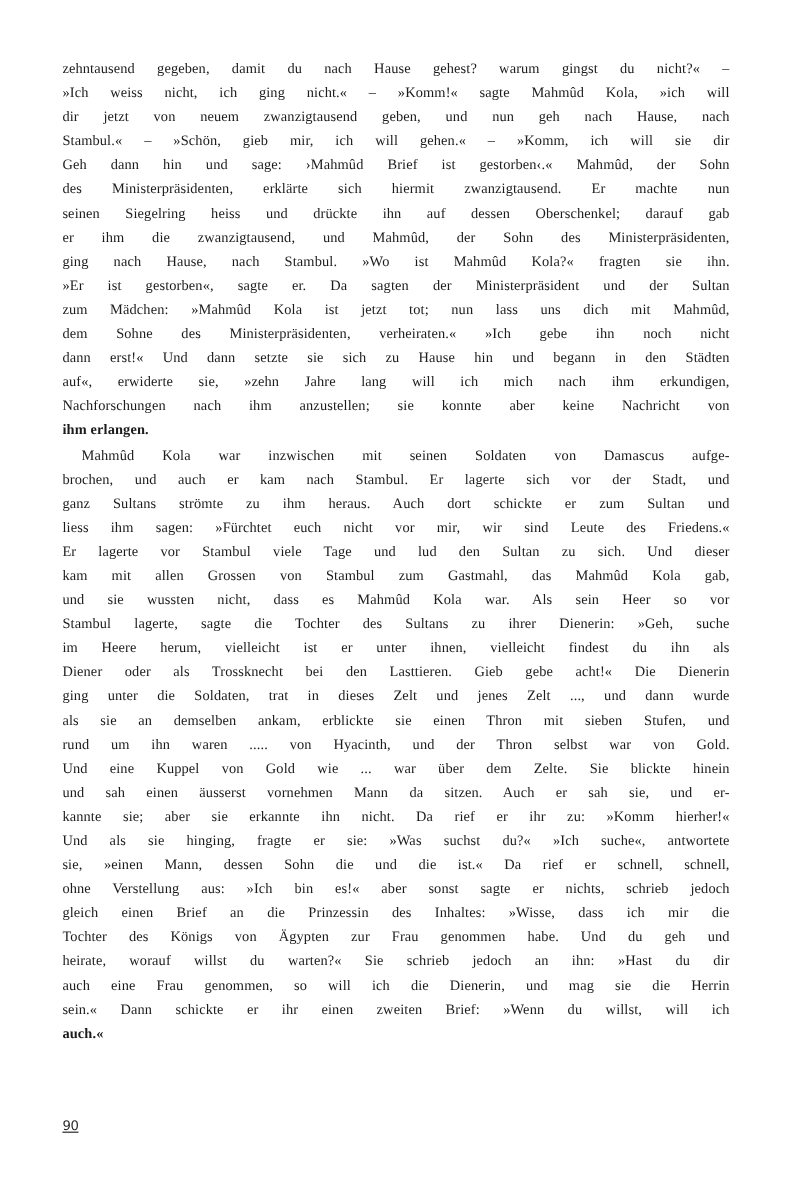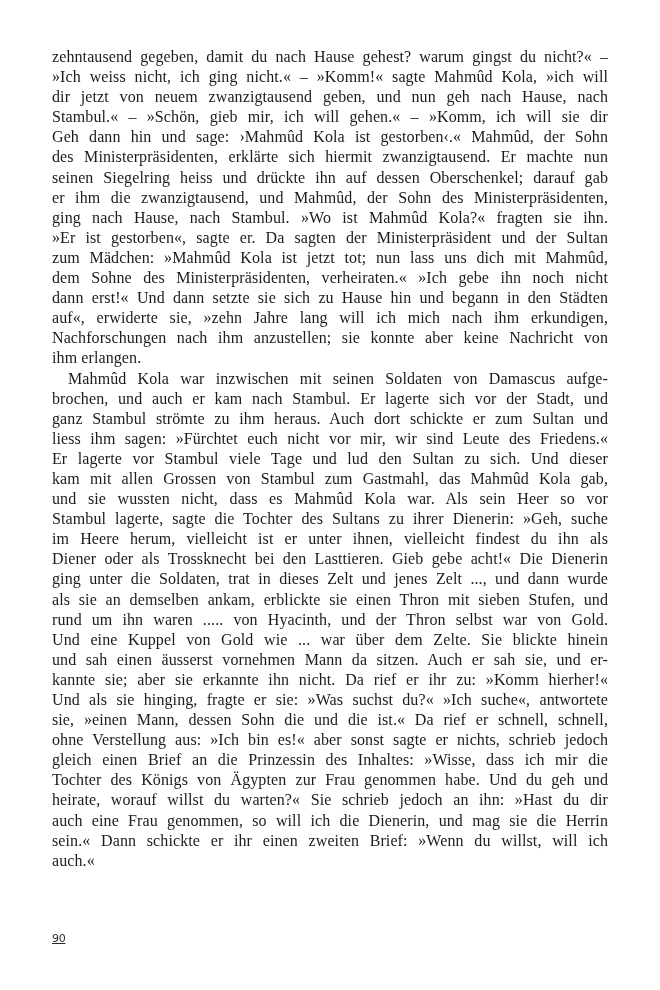--- a/index.html
+++ b/index.html
@@ -20,38 +20,39 @@
     height: 990px;
     background: #ffffff;
     overflow: hidden;
   }
   .textblock {
     position: absolute;
     left: 52px;
     top: 47px;
     width: 556px;
     color: #1b1b1b;
-    font-size: 16px;
+    font-size: 12px;
     letter-spacing: 0.1px;
   }
   .paragraph {
     margin: 0;
     padding: 0;
   }
   .line {
     line-height: 20.1px;
     height: 20.1px;
     overflow: hidden;
     text-align: justify;
     text-align-last: justify;
     white-space: normal;
   }
   .line.para-end {
     text-align: left;
     text-align-last: left;
+    font-weight: bold;
   }
   .line.indent {
     text-indent: 16px;
   }
   .pageno {
     position: absolute;
     left: 52px;
     top: 932px;
     font-family: "DejaVu Sans", sans-serif;
     font-size: 11px;
@@ -63,37 +64,37 @@
 </head>
 <body>
 
 <div class="sheet">
   <div class="textblock" id="textblock">
       <div class="paragraph">
         <div class="line">zehntausend gegeben, damit du nach Hause gehest? warum gingst du nicht?« –</div>
         <div class="line">»Ich weiss nicht, ich ging nicht.« – »Komm!« sagte Mahmûd Kola, »ich will</div>
         <div class="line">dir jetzt von neuem zwanzigtausend geben, und nun geh nach Hause, nach</div>
         <div class="line">Stambul.« – »Schön, gieb mir, ich will gehen.« – »Komm, ich will sie dir</div>
-        <div class="line">Geh dann hin und sage: ›Mahmûd Kola ist gestorben‹.« Mahmûd, der Sohn</div>
+        <div class="line">Geh dann hin und sage: ›Mahmûd Brief ist gestorben‹.« Mahmûd, der Sohn</div>
         <div class="line">des Ministerpräsidenten, erklärte sich hiermit zwanzigtausend. Er machte nun</div>
         <div class="line">seinen Siegelring heiss und drückte ihn auf dessen Oberschenkel; darauf gab</div>
         <div class="line">er ihm die zwanzigtausend, und Mahmûd, der Sohn des Ministerpräsidenten,</div>
         <div class="line">ging nach Hause, nach Stambul. »Wo ist Mahmûd Kola?« fragten sie ihn.</div>
         <div class="line">»Er ist gestorben«, sagte er. Da sagten der Ministerpräsident und der Sultan</div>
         <div class="line">zum Mädchen: »Mahmûd Kola ist jetzt tot; nun lass uns dich mit Mahmûd,</div>
         <div class="line">dem Sohne des Ministerpräsidenten, verheiraten.« »Ich gebe ihn noch nicht</div>
         <div class="line">dann erst!« Und dann setzte sie sich zu Hause hin und begann in den Städten</div>
         <div class="line">auf«, erwiderte sie, »zehn Jahre lang will ich mich nach ihm erkundigen,</div>
         <div class="line">Nachforschungen nach ihm anzustellen; sie konnte aber keine Nachricht von</div>
         <div class="line para-end">ihm erlangen.</div>
       </div>
       <div class="paragraph">
         <div class="line indent">Mahmûd Kola war inzwischen mit seinen Soldaten von Damascus aufge-</div>
         <div class="line">brochen, und auch er kam nach Stambul. Er lagerte sich vor der Stadt, und</div>
-        <div class="line">ganz Stambul strömte zu ihm heraus. Auch dort schickte er zum Sultan und</div>
+        <div class="line">ganz Sultans strömte zu ihm heraus. Auch dort schickte er zum Sultan und</div>
         <div class="line">liess ihm sagen: »Fürchtet euch nicht vor mir, wir sind Leute des Friedens.«</div>
         <div class="line">Er lagerte vor Stambul viele Tage und lud den Sultan zu sich. Und dieser</div>
         <div class="line">kam mit allen Grossen von Stambul zum Gastmahl, das Mahmûd Kola gab,</div>
         <div class="line">und sie wussten nicht, dass es Mahmûd Kola war. Als sein Heer so vor</div>
         <div class="line">Stambul lagerte, sagte die Tochter des Sultans zu ihrer Dienerin: »Geh, suche</div>
         <div class="line">im Heere herum, vielleicht ist er unter ihnen, vielleicht findest du ihn als</div>
         <div class="line">Diener oder als Trossknecht bei den Lasttieren. Gieb gebe acht!« Die Dienerin</div>
         <div class="line">ging unter die Soldaten, trat in dieses Zelt und jenes Zelt ..., und dann wurde</div>
         <div class="line">als sie an demselben ankam, erblickte sie einen Thron mit sieben Stufen, und</div>
         <div class="line">rund um ihn waren ..... von Hyacinth, und der Thron selbst war von Gold.</div>

